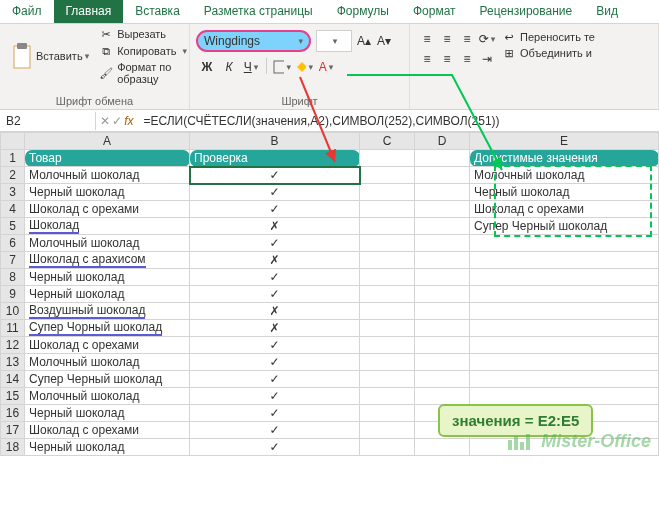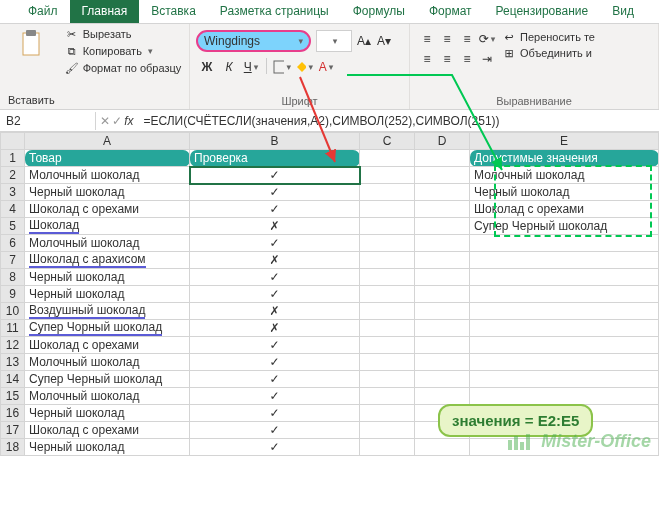--- a/index.html
+++ b/index.html
@@ -1,23 +1,23 @@
 <!DOCTYPE html>
 <html><head>
 <meta charset="utf-8">
 <style>
   * { box-sizing: border-box; margin: 0; padding: 0; font-family: 'Segoe UI', Tahoma, sans-serif; }
   body { width: 659px; height: 527px; background: #fff; font-size: 12px; color: #333; overflow: hidden; position: relative; }
-  .tabs { display: flex; background: #fff; border-bottom: 1px solid #d4d4d4; height: 24px; padding-left: 16px; }
+  .tabs { display: flex; background: #fff; border-bottom: 1px solid #d4d4d4; height: 24px; }
   .tab { padding: 4px 12px; cursor: pointer; color: #217346; font-size: 12px; }
   .tab.active { background: #217346; color: #fff; }
   .ribbon { display: flex; background: #f3f2f1; height: 86px; border-bottom: 1px solid #d4d4d4; }
   .group { display: flex; flex-direction: column; border-right: 1px solid #e1dfdd; padding: 2px 4px 0; position: relative; }
   .group-label { text-align: center; font-size: 11px; color: #666; padding: 2px 0; margin-top: auto; }
-  .paste { display: flex; flex-direction: column; align-items: center; padding: 2px 4px; gap: 36px; }
+  .paste { display: flex; flex-direction: row; align-items: center; padding: 2px 4px; }
   .paste-icon { width: 28px; height: 30px; display: flex; align-items: center; justify-content: center; }
   .clip-actions { display: flex; flex-direction: column; gap: 1px; padding-left: 4px; font-size: 11px; }
   .clip-actions > div { display: flex; align-items: center; gap: 4px; padding: 1px 2px; cursor: pointer; }
   .ic { width: 14px; height: 14px; display: inline-flex; align-items: center; justify-content: center; }
   .font-row { display: flex; align-items: center; gap: 2px; }
   .font-box { position: relative; width: 115px; height: 22px; border: 2px solid #e83e8c; border-radius: 12px; background: #7dd3fc; display: flex; align-items: center; padding: 0 6px; margin: 4px 2px; }
   .fs { width: 36px; height: 22px; border: 1px solid #cfcfcf; background: #fff; display: flex; align-items: center; justify-content: center; margin: 4px 1px; }
   .btnrow { display: flex; gap: 4px; padding: 2px 4px; }
   .tbtn { width: 18px; height: 18px; display: flex; align-items: center; justify-content: center; cursor: pointer; font-size: 12px; color: #333; }
   .align-grid { display: grid; grid-template-columns: repeat(4, 18px); gap: 2px; padding: 4px; }
@@ -32,21 +32,21 @@
   th, td { border: 1px solid #d4d4d4; text-align: left; height: 17px; font-size: 12px; font-weight: normal; padding: 0 4px; background: #fff; }
   th { background: #e6e6e6; text-align: center; color: #333; }
   th.rowh { background: #e6e6e6; text-align: center; width: 24px; }
   .hdr { background: #26a69a !important; color: #fff; border-radius: 7px; }
   .band { background: #e8f5f3; }
   .sel { outline: 2px solid #217346; outline-offset: -1px; }
   .check { text-align: center !important; }
   .valid-box { position: absolute; border: 2px dashed #00c853; }
   .arrow-red { position: absolute; pointer-events: none; }
   .arrow-green { position: absolute; pointer-events: none; }
-  .callout { position: absolute; background: #e8f5c8; border: 2px solid #8bc34a; border-radius: 12px; padding: 6px 12px; font-size: 15px; font-weight: bold; color: #2e7d32; }
+  .callout { position: absolute; background: #e8f5c8; border: 2px solid #8bc34a; border-radius: 6px; padding: 6px 12px; font-size: 15px; font-weight: bold; color: #2e7d32; }
   .watermark { position: absolute; right: 8px; bottom: 4px; color: rgba(76,175,80,0.5); font-size: 18px; font-weight: bold; font-style: italic; }
   .underline { display: inline-block; border-bottom: 2px solid #5b5bd6; }
   .dd { font-size: 9px; color: #666; margin-left: 2px; }
 </style>
 </head>
 <body>
 
 <div class="tabs">
   <div class="tab">Файл</div>
   <div class="tab active">Главная</div>
@@ -146,30 +146,29 @@
         <div>
             <span class="ic">↩</span>
             <span>Переносить те</span>
           </div>
         <div>
             <span class="ic">⊞</span>
             <span>Объединить и</span>
           </div>
       </div>
     </div>
-    <div class="group-label">Выравнивание</div>
   </div>
 </div>
 
 <div class="namebar">
   <div class="namebox">B2</div>
   <div class="fx-btns">
     <span>✕</span>
     <span>✓</span>
-    <span style="font-style:italic;color:#404040">fx</span>
+    <span style="font-style:italic;color:#a16207">fx</span>
   </div>
   <div class="formula">=ЕСЛИ(СЧЁТЕСЛИ(значения,A2),СИМВОЛ(252),СИМВОЛ(251))</div>
 </div>
 
 <div class="grid">
   <table>
     <tbody>
         <tr>
       <th class="rowh"></th>
       <th style="width:165px">A</th>

